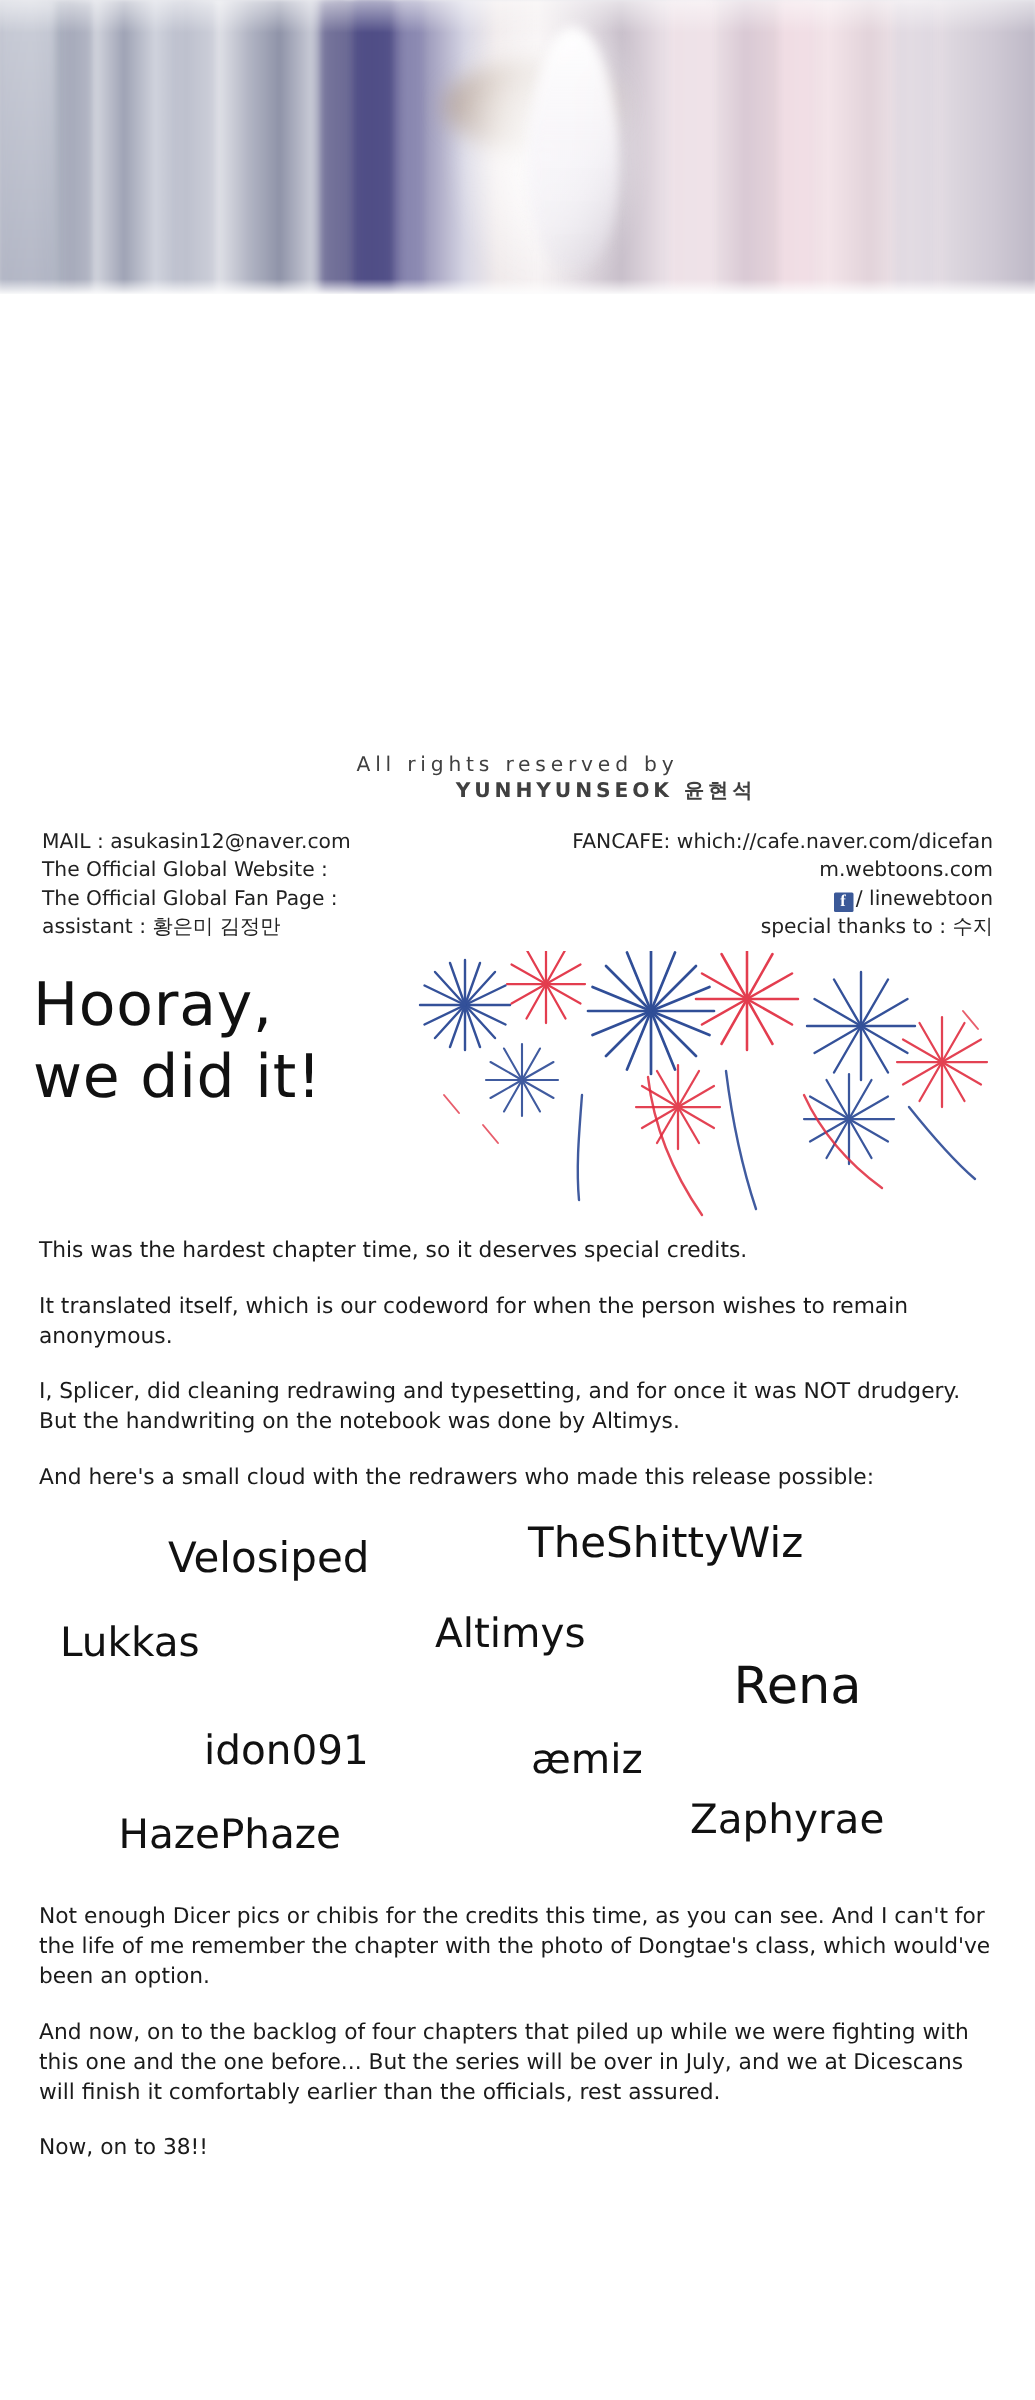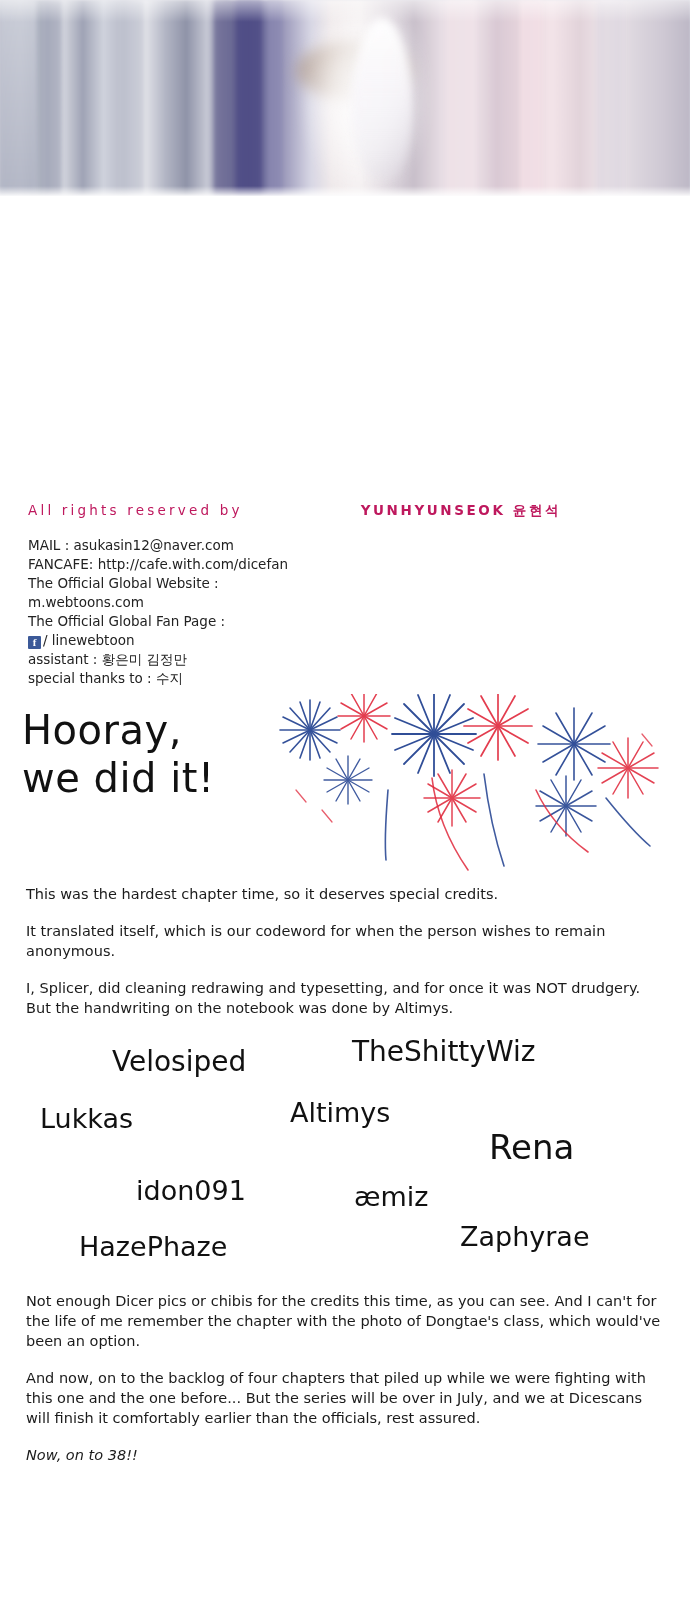--- a/index.html
+++ b/index.html
@@ -93,44 +93,44 @@
   }
 
   
   .credits {
     position: relative;
     padding: 0 28px;
     margin-top: 306px;
   }
   .credits-row1 {
     display: flex;
-    align-items: flex-start;
+    align-items: center;
     font-size: 13.5px;
     letter-spacing: 3.2px;
-    color: #be185d;
+    color: #404040;
     margin-bottom: 16px;
+    flex-direction: column;
   }
   .credits-row1 .rights {
     font-weight: 400;
   }
   .credits-row1 .author {
     margin-left: 118px;
     font-weight: 700;
     letter-spacing: 2.6px;
   }
   .credits-grid {
     font-size: 13.5px;
     line-height: 19px;
     color: #222;
   }
   .cg-line {
     display: flex;
     justify-content: space-between;
     align-items: flex-start;
-    flex-direction: column;
   }
   .cg-left { white-space: nowrap; }
   .cg-right { white-space: nowrap; text-align: right; }
   .fb-badge {
     display: inline-block;
     width: 13px;
     height: 13px;
     background: #3b5998;
     color: #fff;
     font-family: "Liberation Serif", serif;
@@ -196,21 +196,21 @@
     color: #111;
     font-family: "DejaVu Sans", sans-serif;
   }
 
   .footer-notes {
     padding: 0 26px 28px 26px;
     font-size: 14.5px;
     line-height: 20px;
   }
   .footer-notes p { margin: 0 0 17px 0; }
-  .footer-notes p:last-child { margin-bottom: 0; font-style: italic; }
+  .footer-notes p:last-child { margin-bottom: 0; }
 </style>
 </head>
 <body>
 
 <div class="page">
 
   <div class="banner">
     <div class="stripes"></div>
     <div class="vband" style="left:0px;width:36px;background:linear-gradient(180deg,#cdd0da,#aeb2c2);"></div>
     <div class="vband" style="left:44px;width:18px;background:#9a9eb1;opacity:.55;"></div>
@@ -230,21 +230,21 @@
 
   <div class="credits">
     <div class="credits-row1">
       <span class="rights">All rights reserved by</span>
       <span class="author">YUNHYUNSEOK 윤현석</span>
     </div>
 
     <div class="credits-grid">
       <div class="cg-line">
         <span class="cg-left">MAIL : asukasin12@naver.com</span>
-        <span class="cg-right">FANCAFE: http://cafe.with.com/dicefan</span>
+        <span class="cg-right">FANCAFE: which://cafe.naver.com/dicefan</span>
       </div>
       <div class="cg-line">
         <span class="cg-left">The Official Global Website :</span>
         <span class="cg-right">m.webtoons.com</span>
       </div>
       <div class="cg-line">
         <span class="cg-left">The Official Global Fan Page :</span>
         <span class="cg-right"><span class="fb-badge">f</span><span>/ linewebtoon</span></span>
       </div>
       <div class="cg-line">
@@ -439,20 +439,21 @@
           <line x1="406" y1="40" x2="416" y2="52"></line>
         </g>
       </g>
     </svg>
   </div>
 
   <div class="notes">
     <p>This was the hardest chapter time, so it deserves special credits.</p>
     <p>It translated itself, which is our codeword for when the person wishes to remain anonymous.</p>
     <p>I, Splicer, did cleaning redrawing and typesetting, and for once it was NOT drudgery. But the handwriting on the notebook was done by Altimys.</p>
+    <p>And here's a small cloud with the redrawers who made this release possible:</p>
   </div>
 
   <div class="cloud">
     <span style="left:112px; top:10px;  font-size:28px;">Velosiped</span>
     <span style="left:352px; top:0px;   font-size:28px;">TheShittyWiz</span>
     <span style="left:40px;  top:68px;  font-size:27px;">Lukkas</span>
     <span style="left:290px; top:62px;  font-size:27px;">Altimys</span>
     <span style="left:489px; top:92px;  font-size:34px;">Rena</span>
     <span style="left:136px; top:140px; font-size:27px;">idon091</span>
     <span style="left:354px; top:146px; font-size:27px;">æmiz</span>

